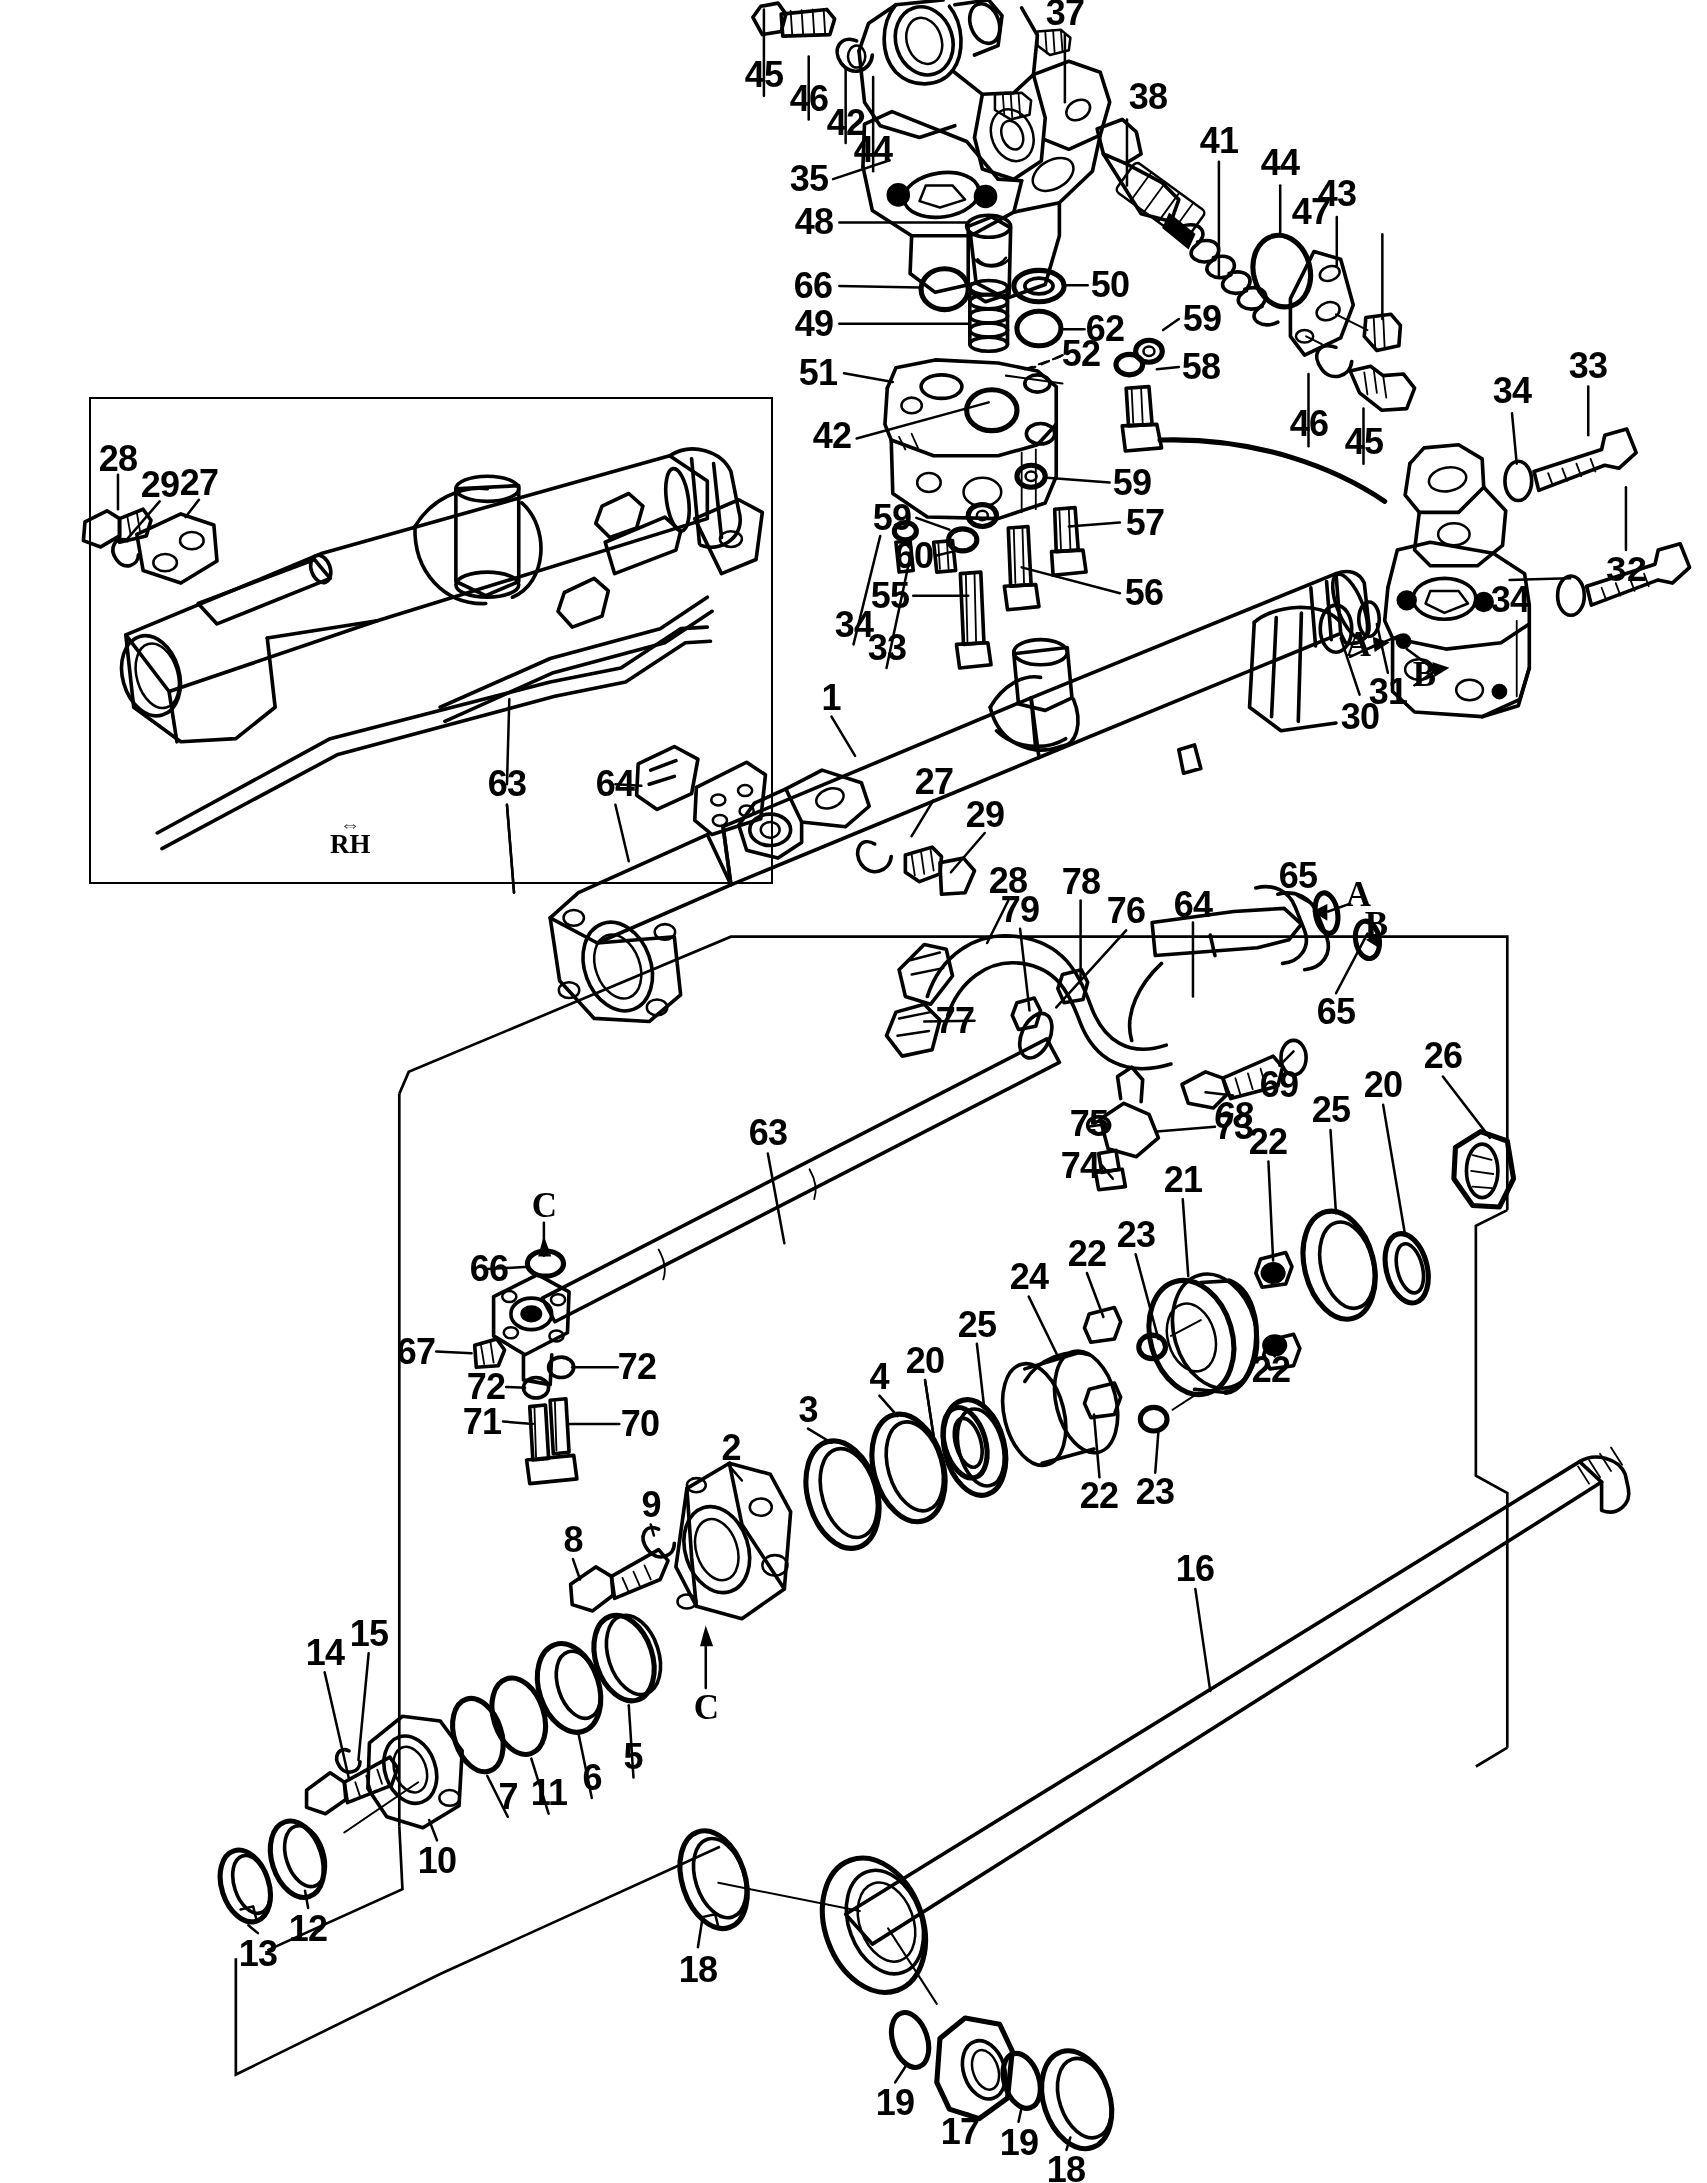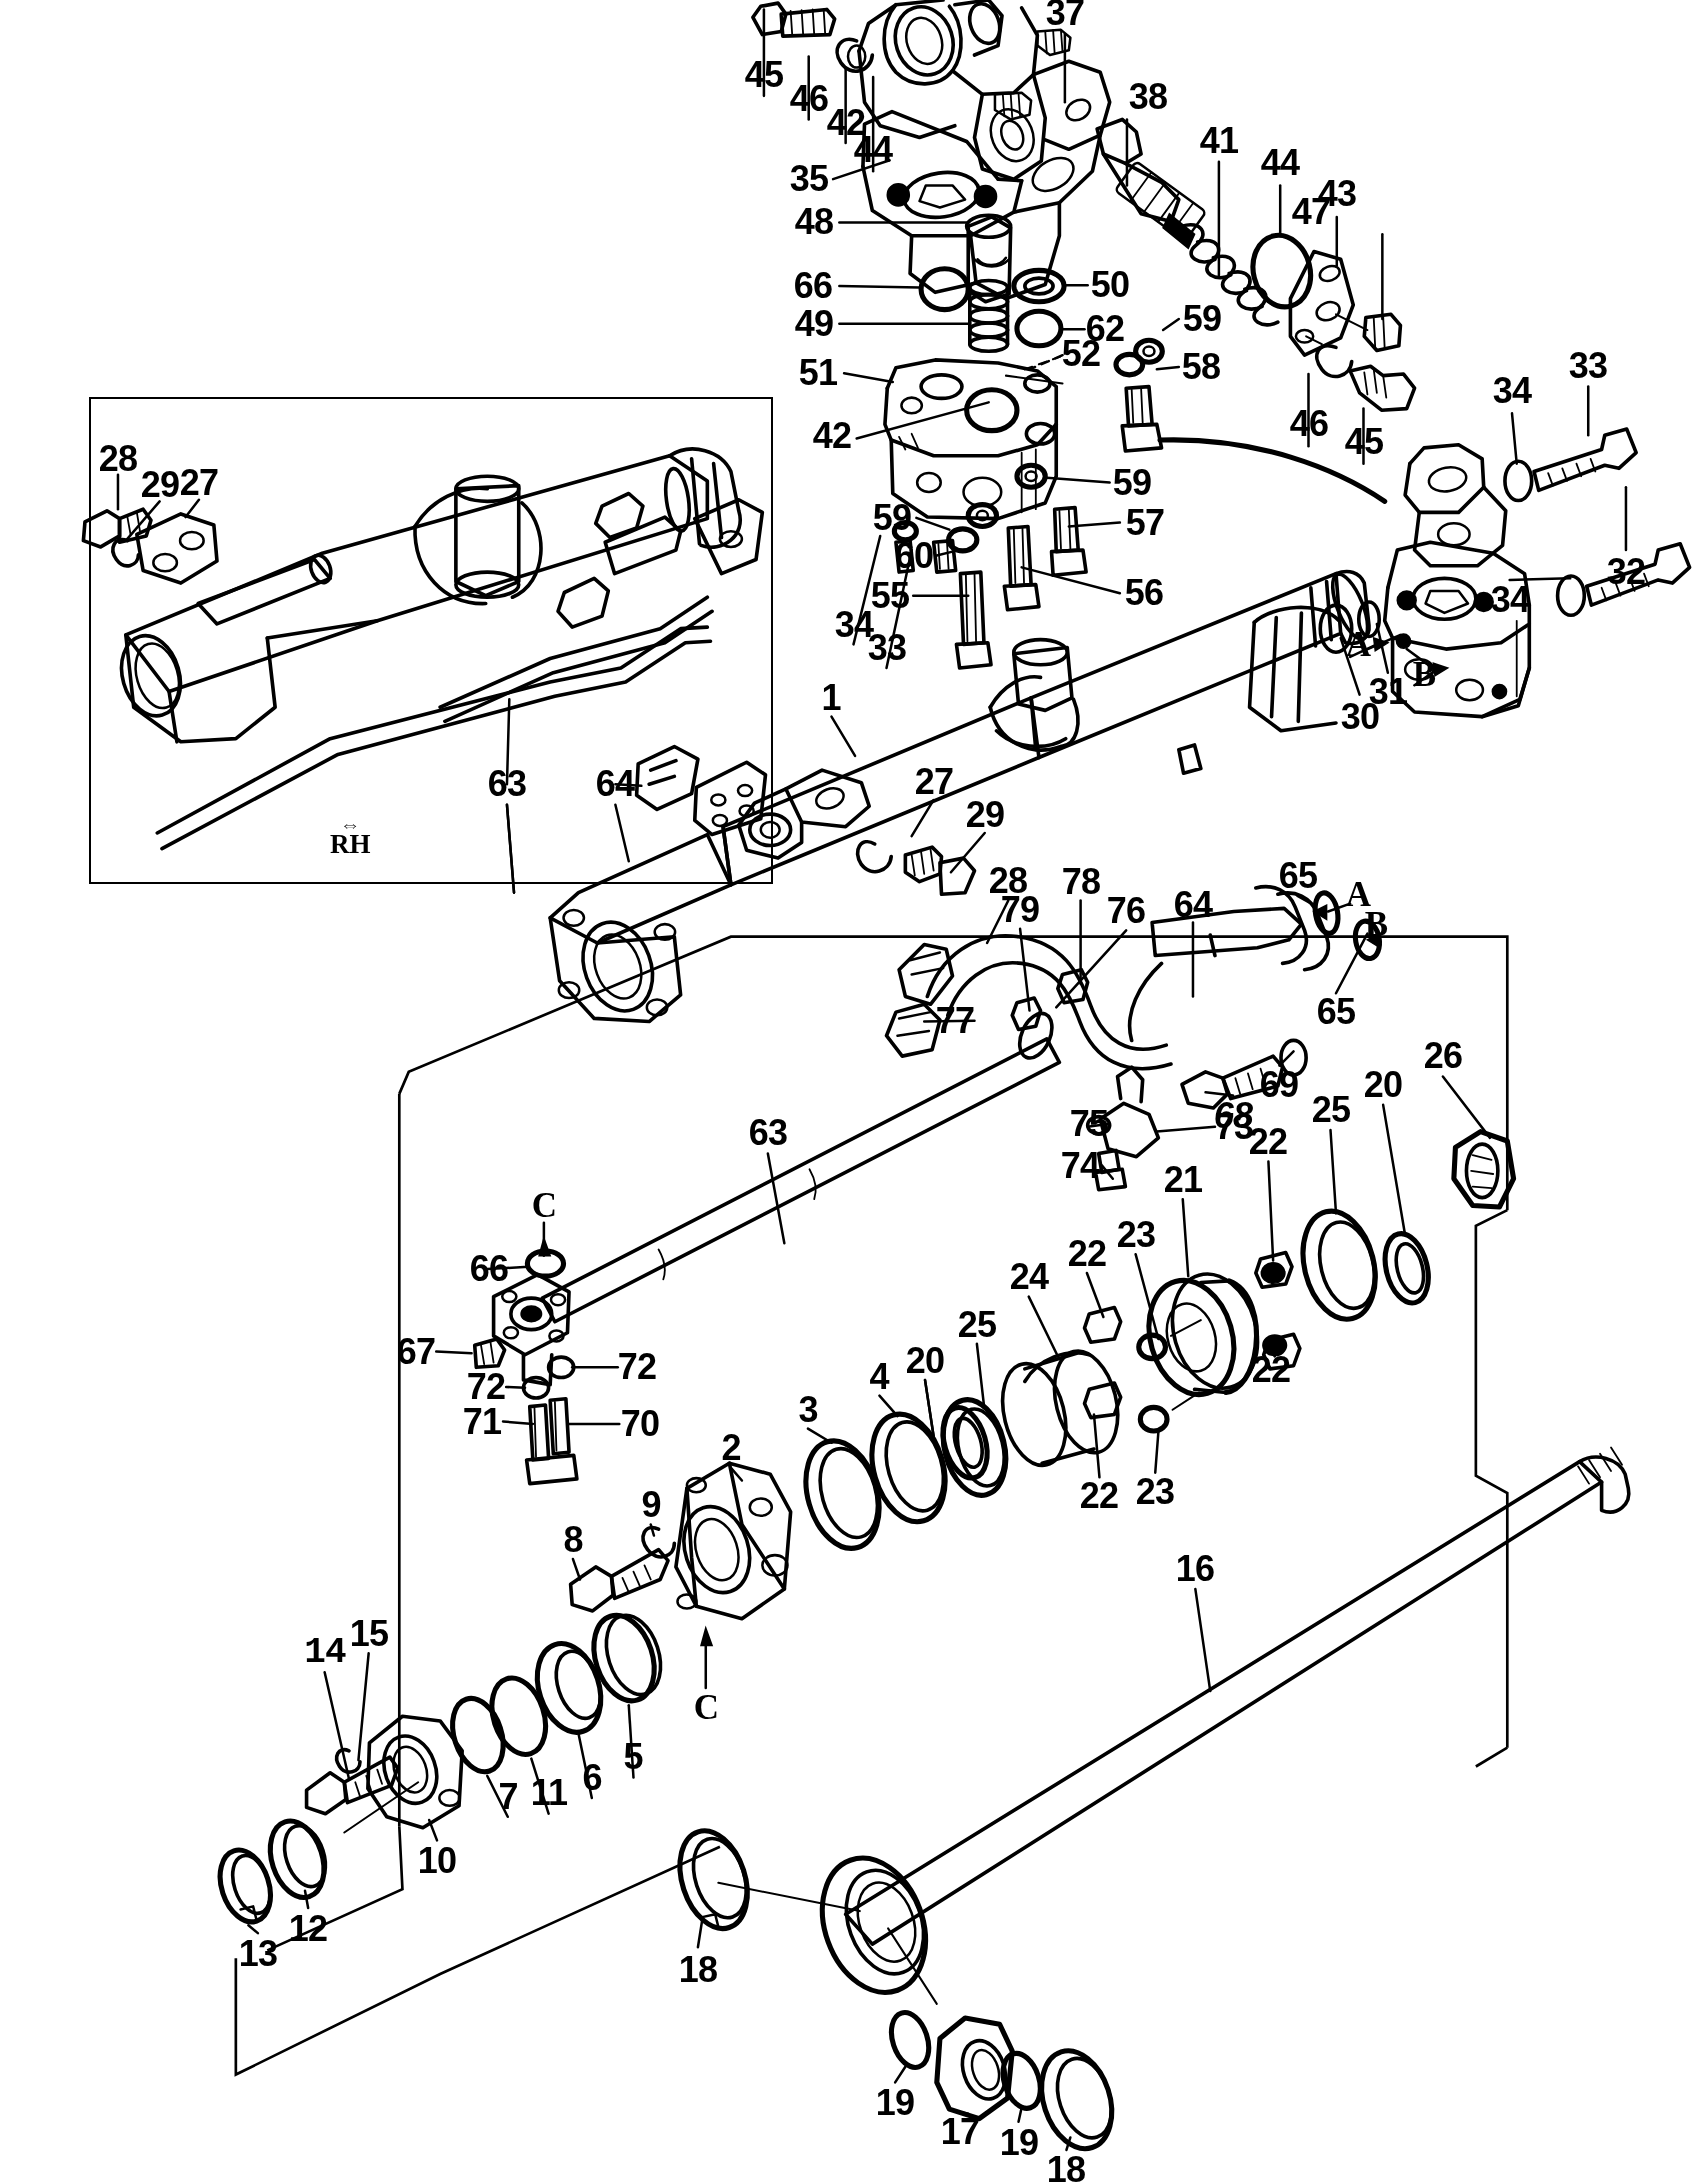--- a/index.html
+++ b/index.html
@@ -656,21 +656,21 @@
       <div class="cn" style="left: 879px; top: 1377px;">4</div>
       <div class="cn" style="left: 633px; top: 1757px;">5</div>
       <div class="cn" style="left: 592px; top: 1778px;">6</div>
       <div class="cn" style="left: 508px; top: 1797px;">7</div>
       <div class="cn" style="left: 573px; top: 1540px;">8</div>
       <div class="cn" style="left: 651px; top: 1505px;">9</div>
       <div class="cn" style="left: 437px; top: 1861px;">10</div>
       <div class="cn" style="left: 549px; top: 1793px;">11</div>
       <div class="cn" style="left: 308px; top: 1929px;">12</div>
       <div class="cn" style="left: 258px; top: 1954px;">13</div>
-      <div class="cn" style="left: 325px; top: 1653px; font-family: Liberation Mono, monospace;">14</div>
+      <div class="cn" style="left: 325px; top: 1653px;">14</div>
       <div class="cn" style="left: 369px; top: 1634px;">15</div>
       <div class="cn" style="left: 1195px; top: 1569px;">16</div>
       <div class="cn" style="left: 960px; top: 2132px;">17</div>
       <div class="cn" style="left: 698px; top: 1970px;">18</div>
       <div class="cn" style="left: 1066px; top: 2170px;">18</div>
       <div class="cn" style="left: 895px; top: 2103px;">19</div>
       <div class="cn" style="left: 1019px; top: 2143px;">19</div>
       <div class="cn" style="left: 925px; top: 1361px;">20</div>
       <div class="cn" style="left: 1383px; top: 1085px;">20</div>
       <div class="cn" style="left: 1183px; top: 1180px;">21</div>
@@ -685,21 +685,21 @@
       <div class="cn" style="left: 1331px; top: 1110px;">25</div>
       <div class="cn" style="left: 1443px; top: 1056px;">26</div>
       <div class="cn" style="left: 199px; top: 483px;">27</div>
       <div class="cn" style="left: 934px; top: 782px;">27</div>
       <div class="cn" style="left: 118px; top: 459px;">28</div>
       <div class="cn" style="left: 1008px; top: 881px;">28</div>
       <div class="cn" style="left: 160px; top: 485px;">29</div>
       <div class="cn" style="left: 985px; top: 815px;">29</div>
       <div class="cn" style="left: 1360px; top: 717px;">30</div>
       <div class="cn" style="left: 1388px; top: 692px;">31</div>
-      <div class="cn" style="left: 1626px; top: 572px;">32</div>
+      <div class="cn" style="left: 1626px; top: 572px; font-family: Liberation Mono, monospace;">32</div>
       <div class="cn" style="left: 1588px; top: 366px;">33</div>
       <div class="cn" style="left: 887px; top: 648px;">33</div>
       <div class="cn" style="left: 1512px; top: 391px;">34</div>
       <div class="cn" style="left: 1510px; top: 600px;">34</div>
       <div class="cn" style="left: 854px; top: 625px;">34</div>
       <div class="cn" style="left: 809px; top: 179px;">35</div>
       <div class="cn" style="left: 1065px; top: 12.6px;">37</div>
       <div class="cn" style="left: 1127px; top: 97px; margin-left: 21px;">38</div>
       <div class="cn" style="left: 1219px; top: 141px;">41</div>
       <div class="cn" style="left: 846px; top: 123px;">42</div>

